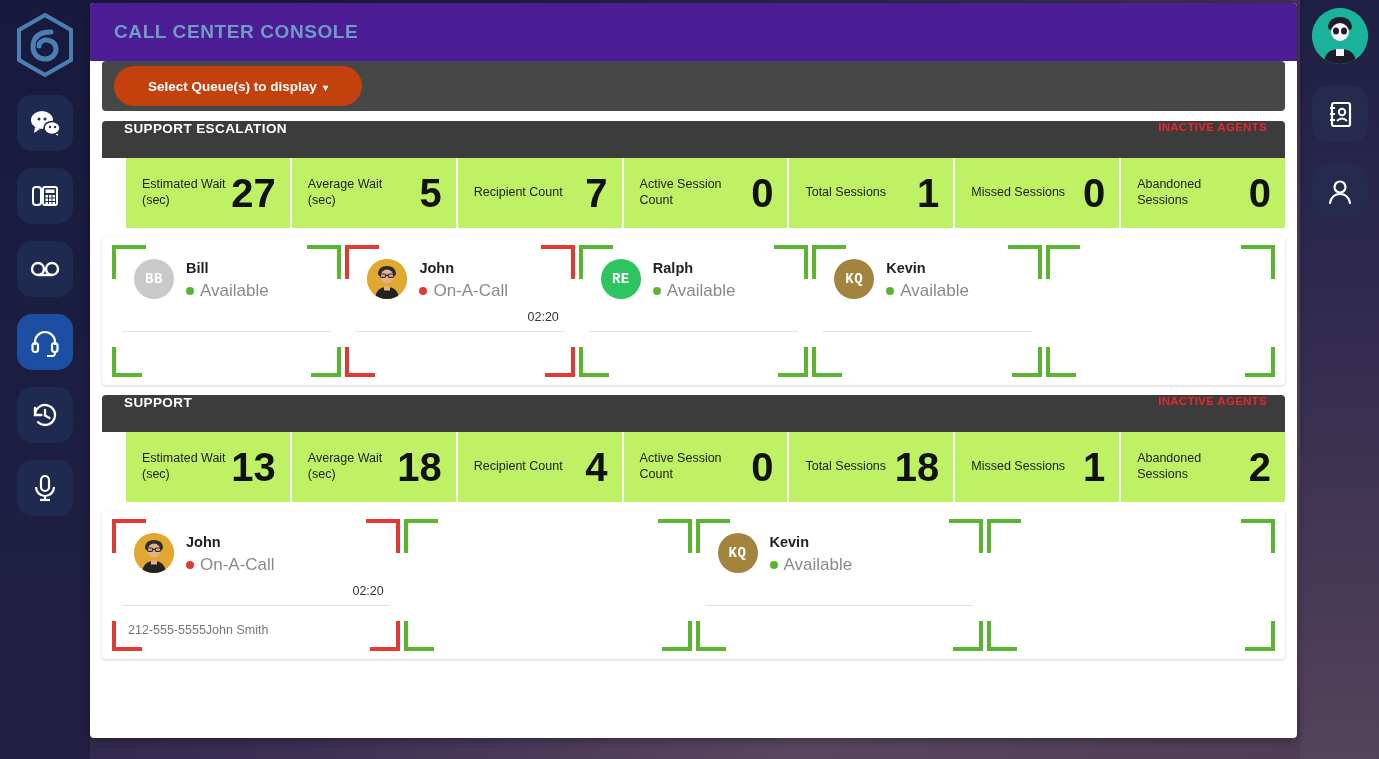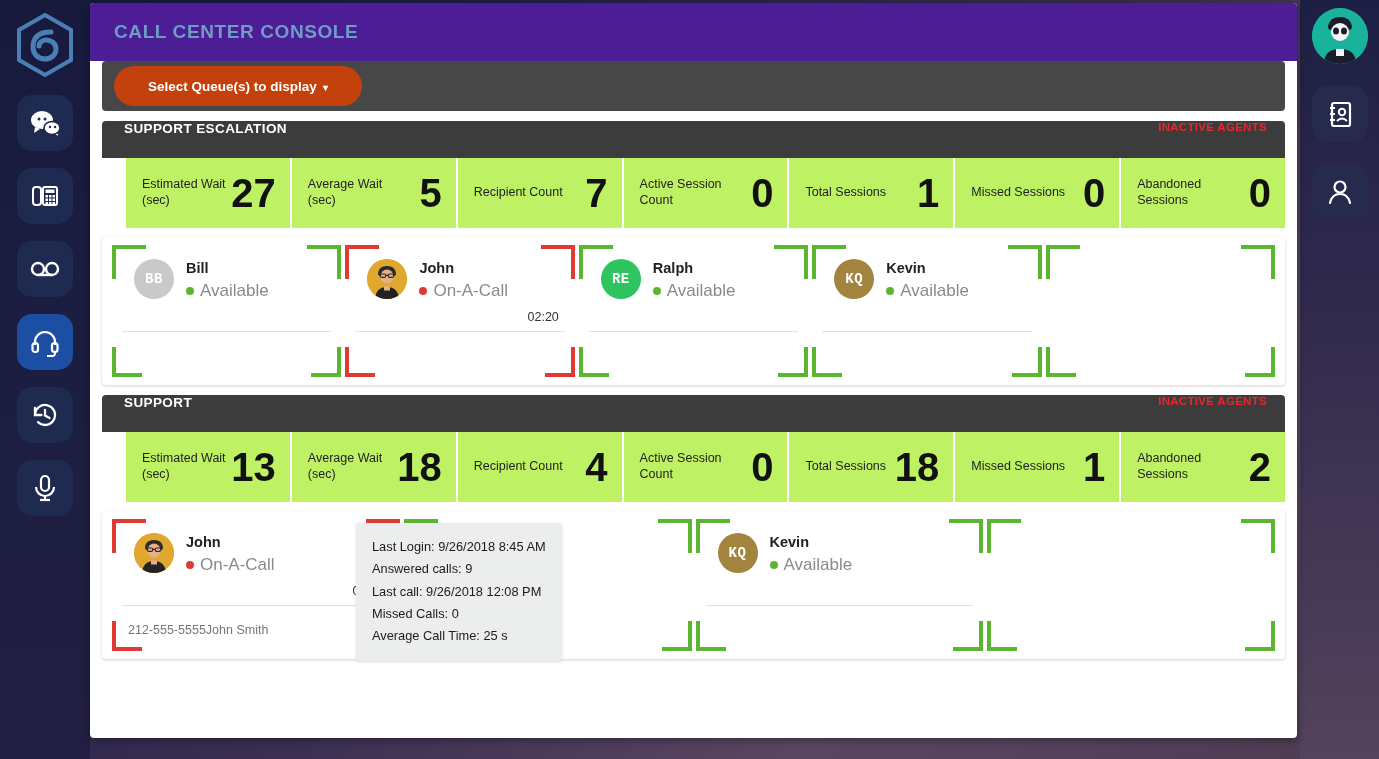--- a/index.html
+++ b/index.html
@@ -498,25 +498,18 @@
                     <span>Available</span>
                   </div>
                 </div>
               </div>
               <div class="card-divider"></div>
             </div>
             <div class="agent-card green">
               <span class="br-bl"></span>
               <span class="br-br"></span>
             </div>
-            <div class="tooltip">
-              <div>Last Login: 9/26/2018 8:45 AM</div>
-              <div>Answered calls: 9</div>
-              <div>Last call: 9/26/2018 12:08 PM</div>
-              <div>Missed Calls: 0</div>
-              <div>Average Call Time: 25 s</div>
-            </div>
           </div>
         </div>
       </div>
 
   </div>
 </div>
 
 </body></html>

